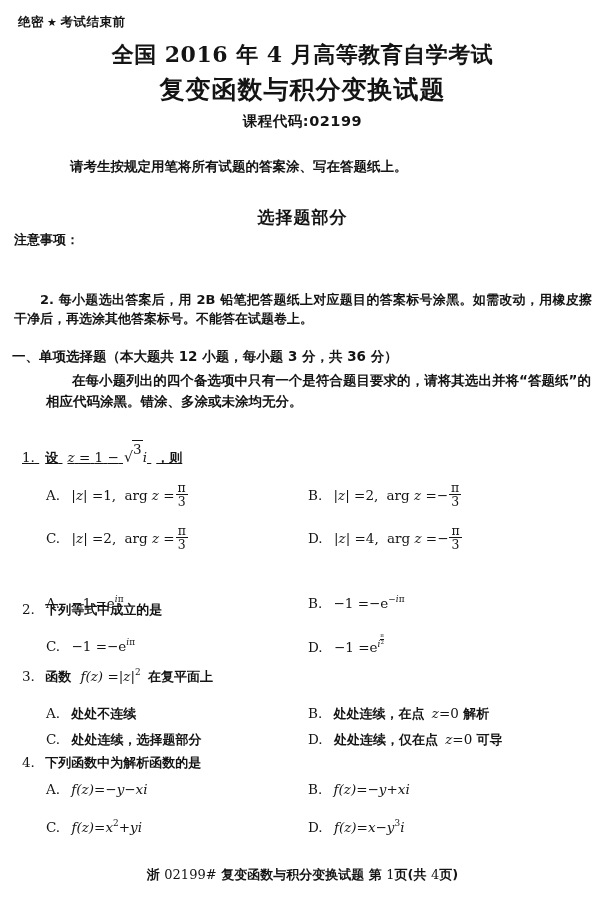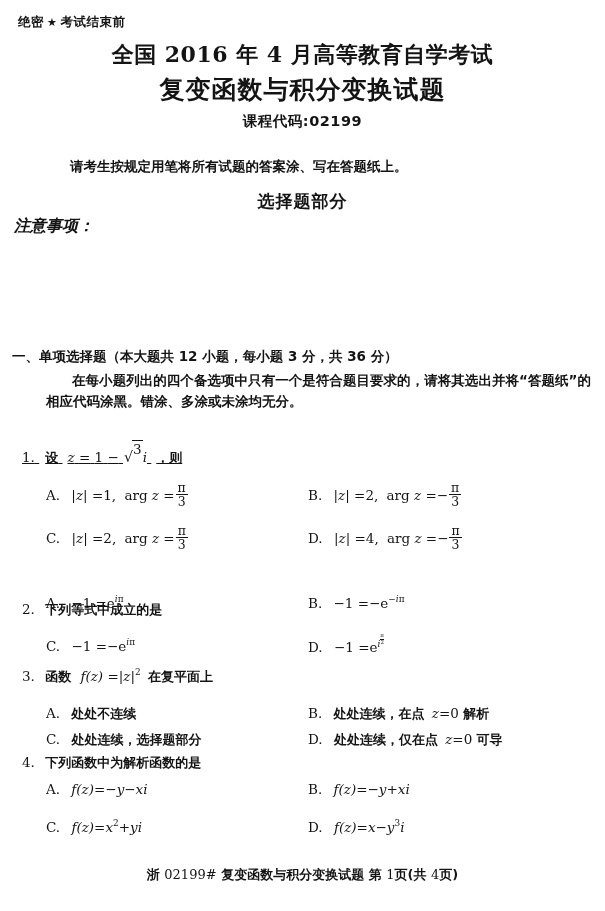--- a/index.html
+++ b/index.html
@@ -49,29 +49,29 @@
   }
 
   
   .notice{
     position:absolute;left:70px;top:158px;
     font-size:13.5px;
     font-family:"DejaVu Sans","Liberation Sans",sans-serif;font-weight:700;
     white-space:nowrap;
   }
   .secthead{
-    position:absolute;left:0;top:190px;width:605px;
+    position:absolute;left:0;top:206px;width:605px;
     text-align:center;font-size:17px;
     font-family:"DejaVu Sans","Liberation Sans",sans-serif;font-weight:700;
     letter-spacing:1px;
   }
   .notes-title{
-    position:absolute;left:14px;top:216px;
-    font-size:16px;
-    font-family:"DejaVu Sans","Liberation Sans",sans-serif;font-weight:700;font-style:italic;
+    position:absolute;left:14px;top:231px;
+    font-size:13px;
+    font-family:"DejaVu Sans","Liberation Sans",sans-serif;font-weight:700;
   }
   .note{
     position:absolute;left:14px;width:578px;
     font-size:13px;line-height:19px;
     font-family:"DejaVu Sans","Liberation Sans",sans-serif;font-weight:700;
     text-indent:26px;text-align:justify;
   }
   #note1{top:245px;}
   #note2{top:290px;}
 
@@ -146,20 +146,21 @@
 
   <div class="title1">全国 2016 年 4 月高等教育自学考试</div>
   <div class="title2">复变函数与积分变换试题</div>
   <div class="title3">
     <span>课程代码</span><span>:</span><span>02199</span>
   </div>
 
   <div class="notice">请考生按规定用笔将所有试题的答案涂、写在答题纸上。</div>
   <div class="secthead">选择题部分</div>
   <div class="notes-title">注意事项：</div>
+  <div class="note" id="note2">2. 每小题选出答案后，用 2B 铅笔把答题纸上对应题目的答案标号涂黑。如需改动，用橡皮擦干净后，再选涂其他答案标号。不能答在试题卷上。</div>
 
   <div class="bigsec">一、单项选择题（本大题共 12 小题，每小题 3 分，共 36 分）</div>
   <div class="bigsec-desc">在每小题列出的四个备选项中只有一个是符合题目要求的，请将其选出并将“答题纸”的相应代码涂黑。错涂、多涂或未涂均无分。</div>
 
   <div class="q" style="top:448px;text-decoration:underline;">
     <span class="num">1.</span>
     <span class="stem" style="margin-left:6px;">设</span>
     <span class="mi" style="margin-left:5px;">z</span>
     <span class="mr">=</span>
     <span class="mr">1</span>

